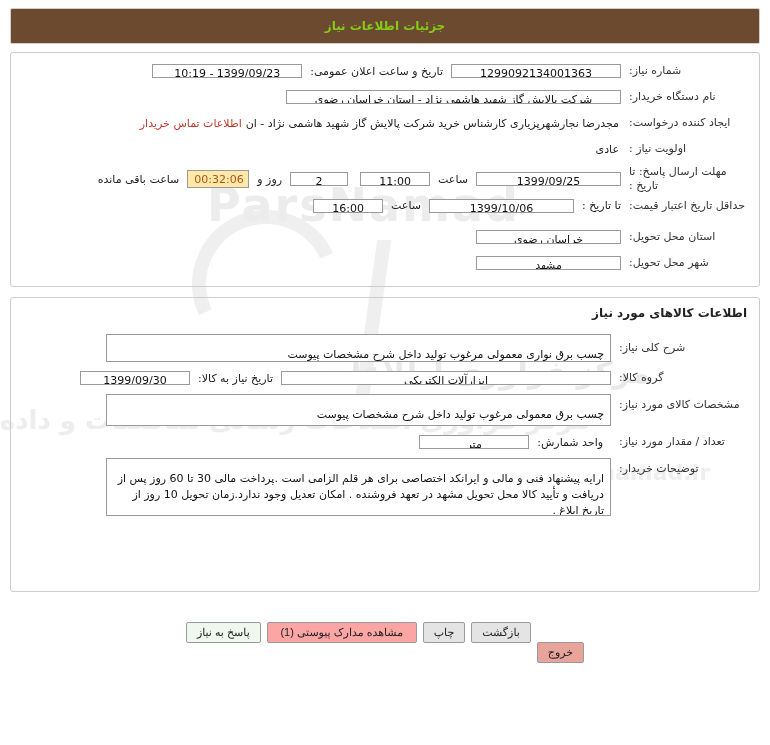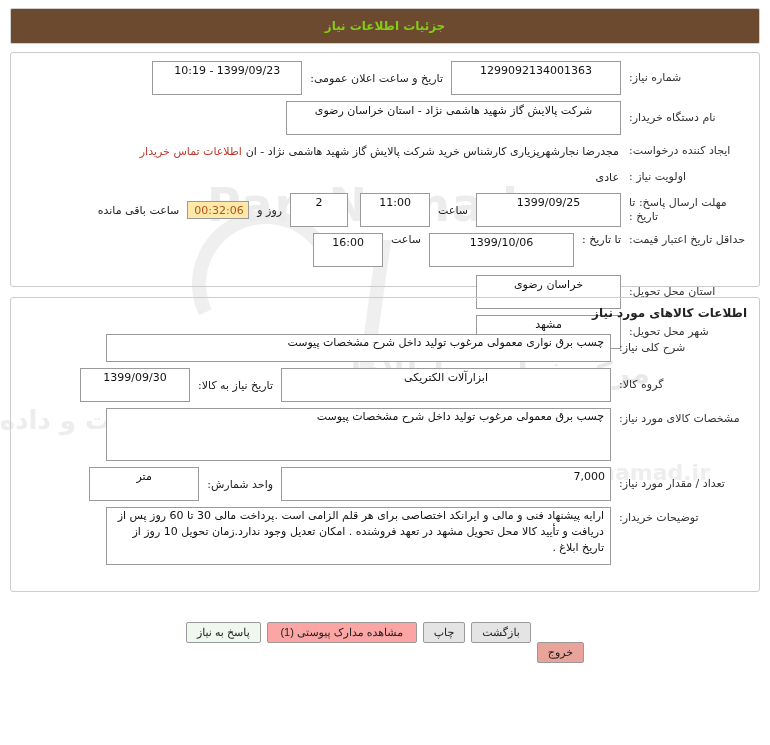--- a/index.html
+++ b/index.html
@@ -99,21 +99,21 @@
     text-align: left;
     padding-left: 8px;
     font-size: 11px;
     color: #333;
     line-height: 14px;
   }
   .lbl.wide { width: 130px; flex: 0 0 130px; }
   .field {
     border: 1px solid #9a9a9a;
     background: #fff;
-    height: 34px;
+    height: 14px;
     line-height: 18px;
     font-size: 11px;
     padding: 0 5px;
     box-sizing: border-box;
     color: #111;
     white-space: nowrap;
     overflow: hidden;
   }
   .field.center { text-align: center; }
   .field.ltr { direction: ltr; text-align: center; }
@@ -139,21 +139,21 @@
     margin: 0 0 8px 0;
     padding: 0 2px 6px 0;
     text-align: right;
   }
 
   .ta {
     border: 1px solid #9a9a9a;
     background: #fff;
     box-sizing: border-box;
     font-size: 11px;
-    padding: 0 6px;
+    padding: 12px 6px;
     line-height: 16px;
     color: #111;
     overflow: hidden;
   }
 
   .timer {
     border: 1px solid #9a9a9a;
     background: #ffe9a8;
     color: #b3531d;
     height: 18px;
@@ -273,26 +273,25 @@
 
     <div class="row">
       <div class="lbl wide">گروه کالا:</div>
       <div class="field center" style="width:330px;">ابزارآلات الکتریکی</div>
       <div class="inline-lbl">تاریخ نیاز به کالا:</div>
       <div class="field center" style="width:110px;">1399/09/30</div>
     </div>
 
     <div class="row" style="align-items:flex-start;">
       <div class="lbl wide" style="padding-top:4px;">مشخصات کالای مورد نیاز:</div>
-      <div class="ta" style="width:505px;height:53px;">چسب برق معمولی مرغوب تولید داخل شرح مشخصات پیوست</div>
+      <div class="ta" style="width:505px;height:32px;">چسب برق معمولی مرغوب تولید داخل شرح مشخصات پیوست</div>
     </div>
 
     <div class="row" style="margin-top:6px;">
       <div class="lbl wide">تعداد / مقدار مورد نیاز:</div>
-      <div class="field" style="width:330px;text-align:right;">7,000</div>
       <div class="inline-lbl">واحد شمارش:</div>
       <div class="field center" style="width:110px;">متر</div>
     </div>
 
     <div class="row" style="align-items:flex-start;margin-top:6px;">
       <div class="lbl wide" style="padding-top:4px;">توضیحات خریدار:</div>
       <div class="ta" style="width:505px;height:58px;">ارایه پیشنهاد فنی و مالی و ایرانکد اختصاصی برای هر قلم الزامی است .پرداخت مالی 30 تا 60 روز پس از دریافت و تأیید کالا  محل تحویل مشهد در تعهد فروشنده . امکان تعدیل وجود ندارد.زمان تحویل 10 روز از تاریخ ابلاغ .</div>
     </div>
 
   </div>

